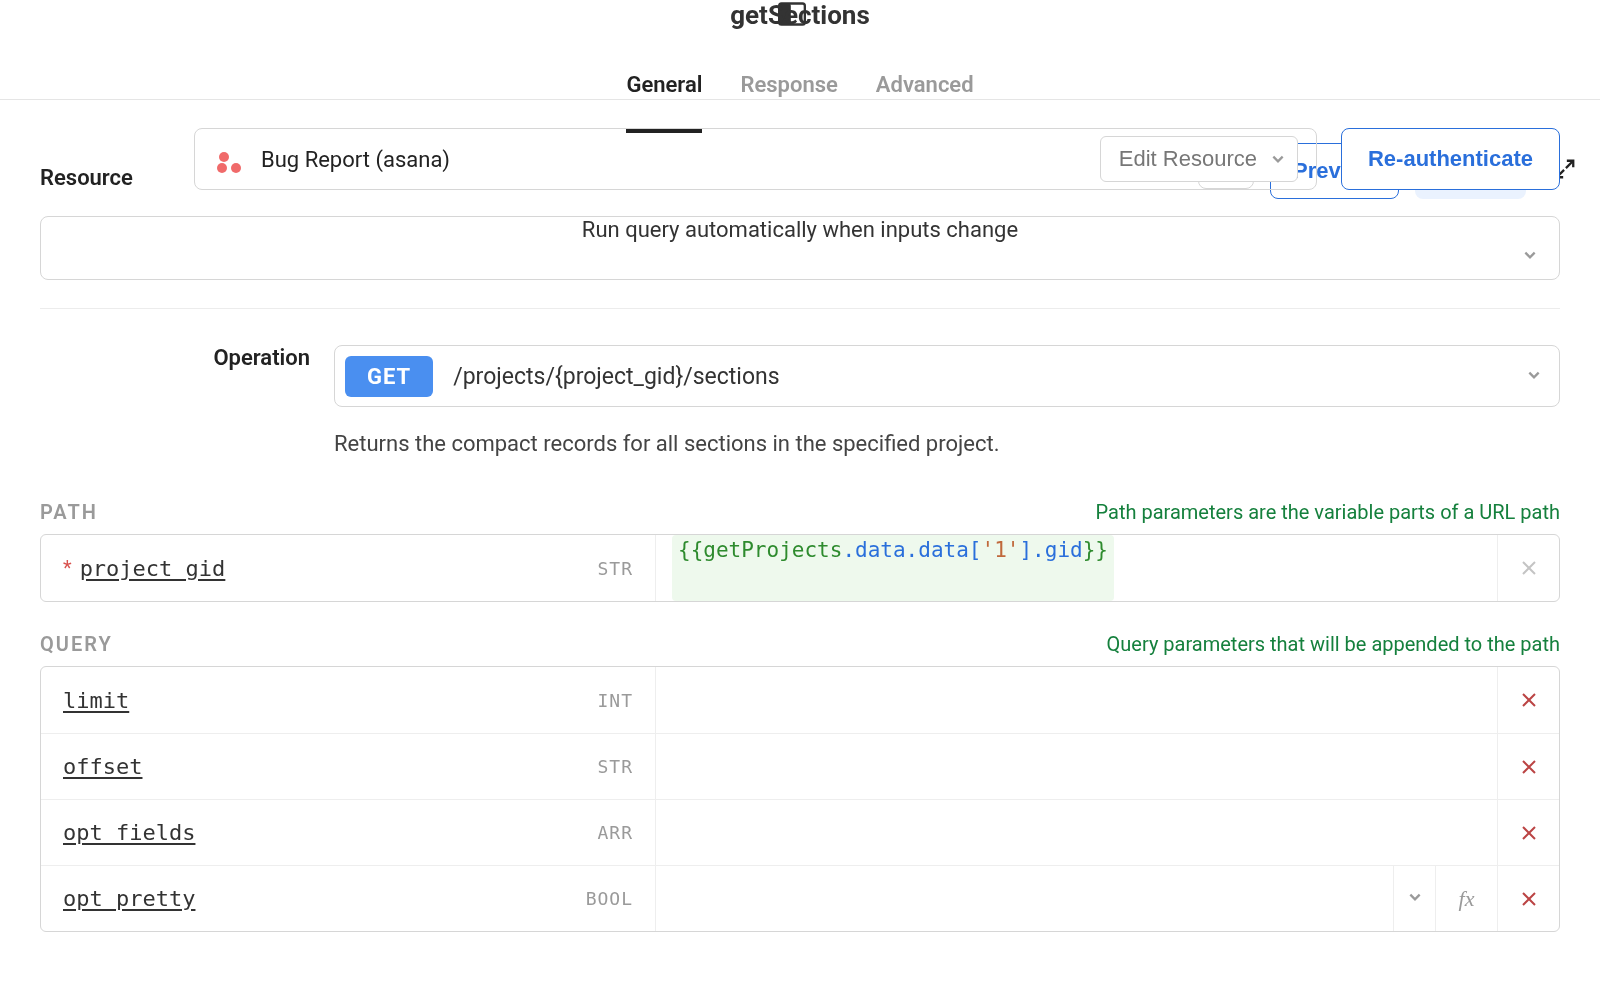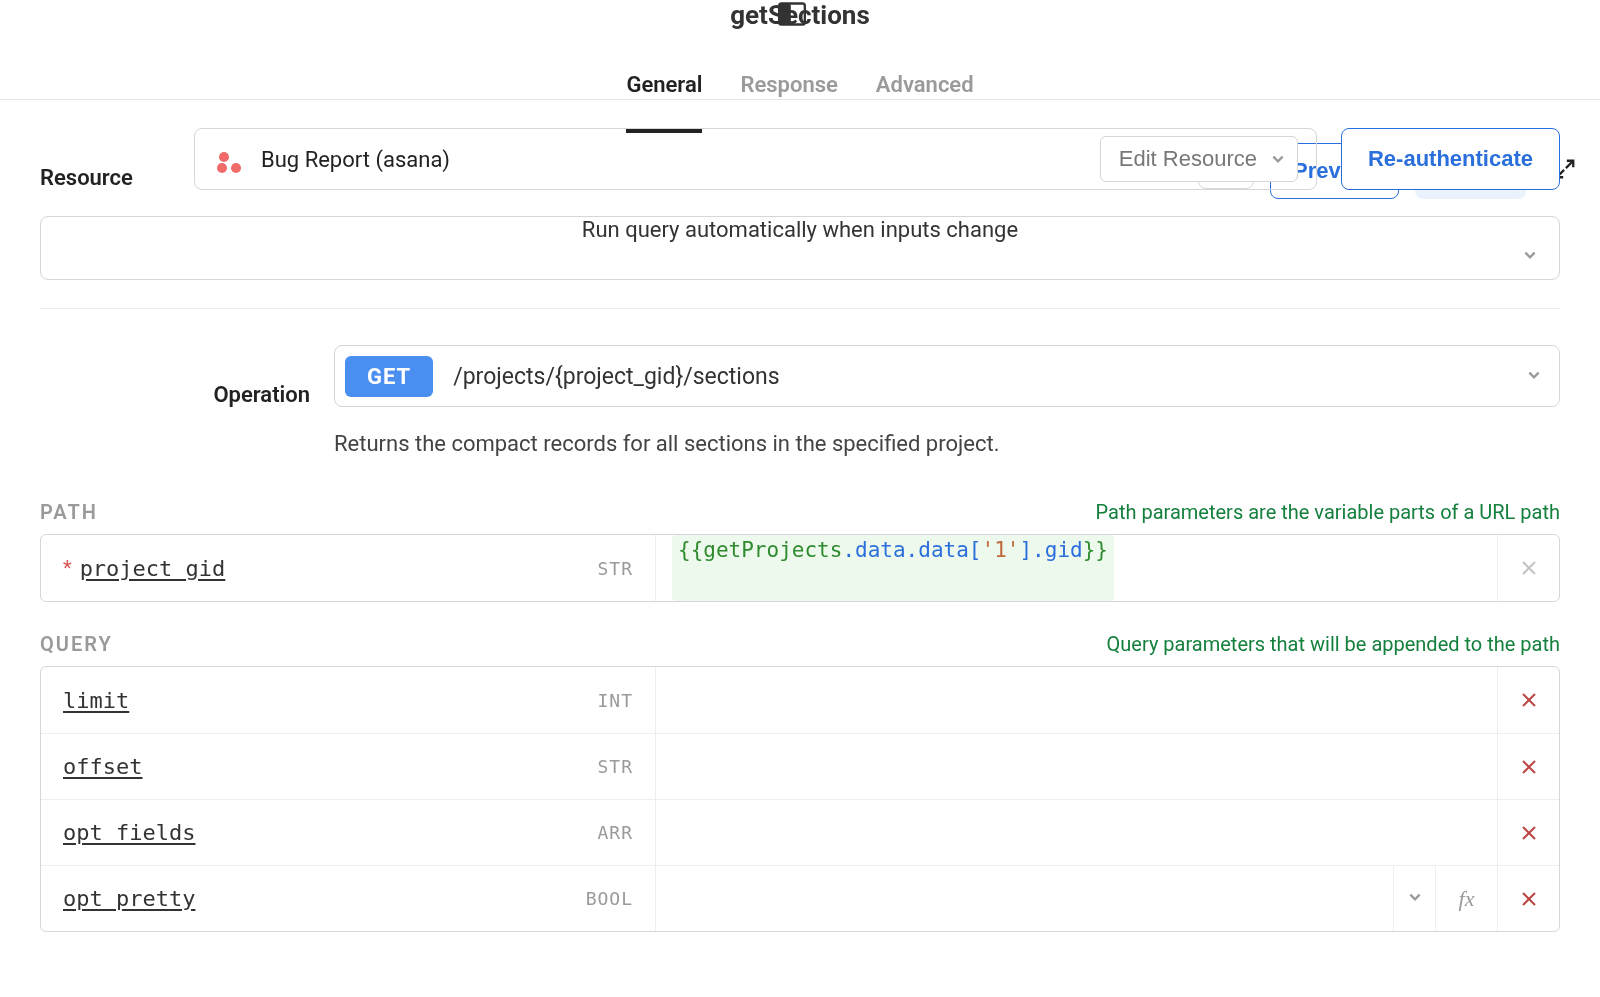--- a/index.html
+++ b/index.html
@@ -112,21 +112,21 @@
   
   .runmode {
     border:1px solid #d6d6d6; border-radius:8px;
     height:64px; display:flex; align-items:center;
     padding:0 22px; font-size:22px; color:#333;
     margin-bottom:28px; cursor:pointer; position:relative;flex-direction:column;
   }
   .runmode .chev { margin-left:auto; }
   .hr { border:none; border-top:1px solid #ececec; margin-bottom:36px; }
   
-  .op-row { display:flex; align-items:flex-end; gap:24px; margin-bottom:24px; }
+  .op-row { display:flex; align-items:flex-start; gap:24px; margin-bottom:24px; }
   .op-row .lbl { font-size:22px; font-weight:600; color:#222; width:270px; text-align:right; }
   .op-box {
     flex:1; border:1px solid #d6d6d6; border-radius:8px;
     height:62px; display:flex; align-items:center; gap:20px;
     padding: 0 18px 0 10px; position:relative;
   }
   .method-badge {
     background:#4a8ff0; color:#fff; font-weight:700;
     font-size:22px; letter-spacing:1px;
     padding:8px 22px; border-radius:6px;

